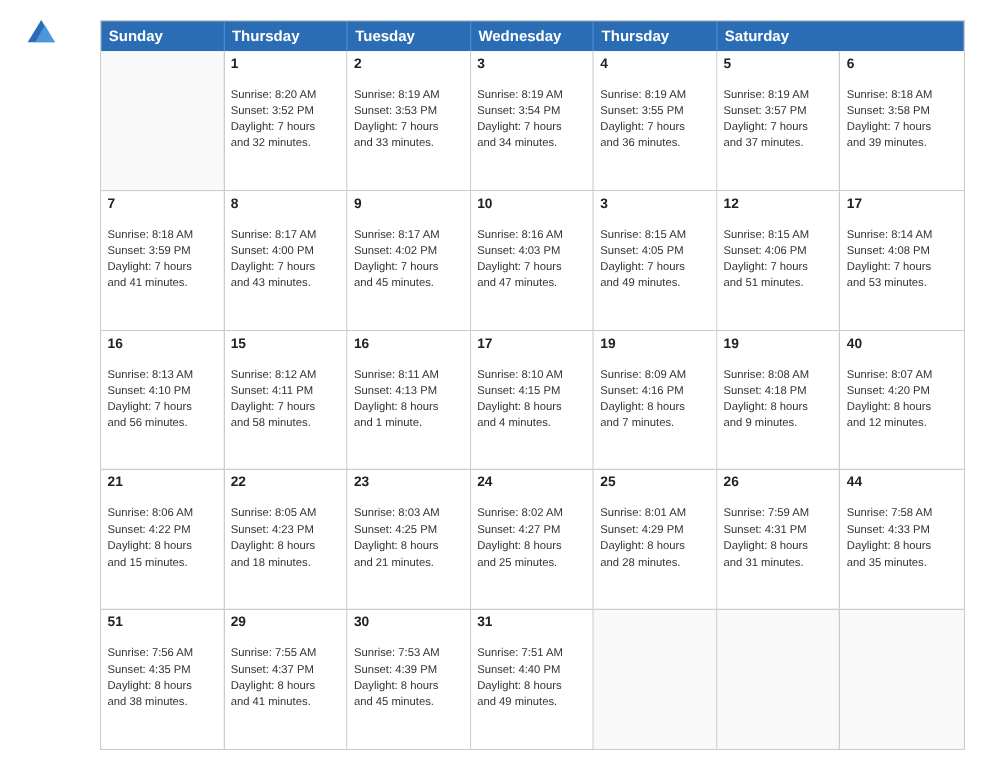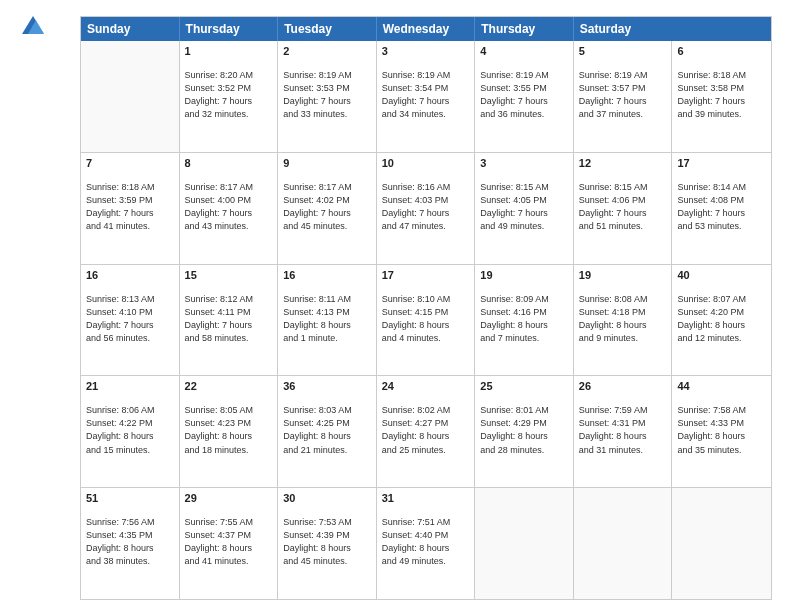--- a/index.html
+++ b/index.html
@@ -239,21 +239,21 @@
         <div class="cal-row">
           <div class="cal-cell">
             <span class="day-num">21</span>
             <div class="info">Sunrise: 8:06 AM<br>Sunset: 4:22 PM<br>Daylight: 8 hours<br>and 15 minutes.</div>
           </div>
           <div class="cal-cell">
             <span class="day-num">22</span>
             <div class="info">Sunrise: 8:05 AM<br>Sunset: 4:23 PM<br>Daylight: 8 hours<br>and 18 minutes.</div>
           </div>
           <div class="cal-cell">
-            <span class="day-num">36</span>
+            <span class="day-num">23</span>
             <div class="info">Sunrise: 8:03 AM<br>Sunset: 4:25 PM<br>Daylight: 8 hours<br>and 21 minutes.</div>
           </div>
           <div class="cal-cell">
             <span class="day-num">24</span>
             <div class="info">Sunrise: 8:02 AM<br>Sunset: 4:27 PM<br>Daylight: 8 hours<br>and 25 minutes.</div>
           </div>
           <div class="cal-cell">
             <span class="day-num">25</span>
             <div class="info">Sunrise: 8:01 AM<br>Sunset: 4:29 PM<br>Daylight: 8 hours<br>and 28 minutes.</div>
           </div>

